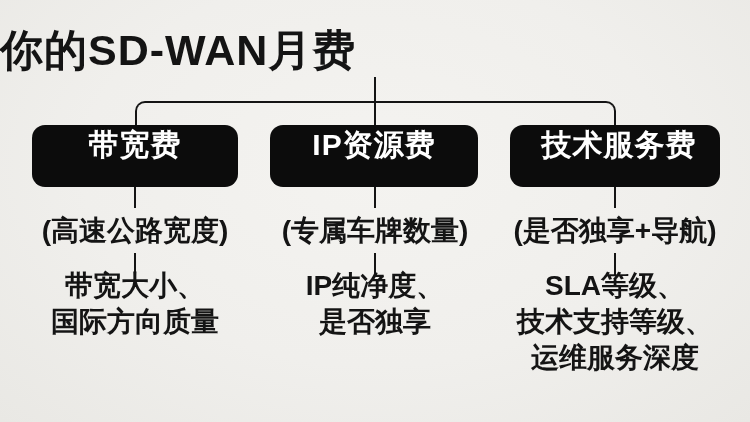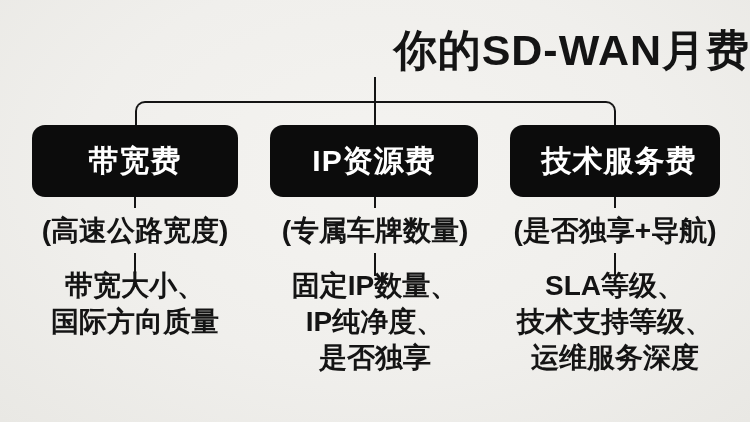--- a/index.html
+++ b/index.html
@@ -12,21 +12,21 @@
     height: 422px;
     overflow: hidden;
     background: radial-gradient(ellipse at 50% 40%, #f4f3f0 0%, #f0efec 55%, #e9e8e4 100%);
     color: #141414;
   }
 
   .title {
     position: absolute;
     left: 0; top: 22px;
     width: 750px;
-    text-align: right;
+    text-align: left;
     font-size: 43px;
     font-weight: 700;
     letter-spacing: 1px;
     color: #141414;
   }
 
   
   .vline {
     position: absolute;
     width: 2.5px;
@@ -46,28 +46,28 @@
     width: 481px; height: 26px;
     border-top: 2.5px solid #141414;
     border-left: 2.5px solid #141414;
     border-right: 2.5px solid #141414;
     border-radius: 10px 10px 0 0;
   }
 
   .node {
     position: absolute;
     top: 125px;
-    height: 72px;
+    height: 62px;
     background: #0c0c0c;
     border-radius: 13px;
     color: #ffffff;
     font-size: 30px;
     font-weight: 700;
     display: flex;
-    align-items: center;
+    align-items: flex-start;
     justify-content: center;
     letter-spacing: 1px;
   }
   .node-1 { left: 32px;  width: 206px; }
   .node-2 { left: 270px; width: 208px; }
   .node-3 { left: 510px; width: 210px; padding-left: 8px; }
 
   .col {
     position: absolute;
     width: 250px;
@@ -120,21 +120,20 @@
 
   <div class="col col-1 analogy">(高速公路宽度)</div>
   <div class="col col-2 analogy">(专属车牌数量)</div>
   <div class="col col-3 analogy">(是否独享+导航)</div>
 
   <div class="col col-1 factors">
     <div>带宽大小、</div>
     <div>国际方向质量</div>
   </div>
   <div class="col col-2 factors">
-    <div>固定IP数量、</div>
     <div>IP纯净度、</div>
     <div>是否独享</div>
   </div>
   <div class="col col-3 factors">
     <div>SLA等级、</div>
     <div>技术支持等级、</div>
     <div>运维服务深度</div>
   </div>
 
 </div>

